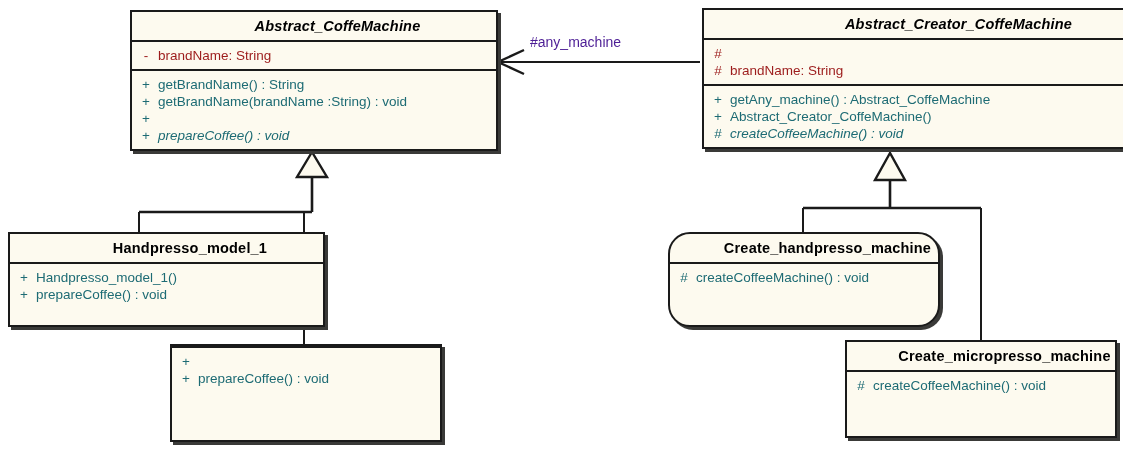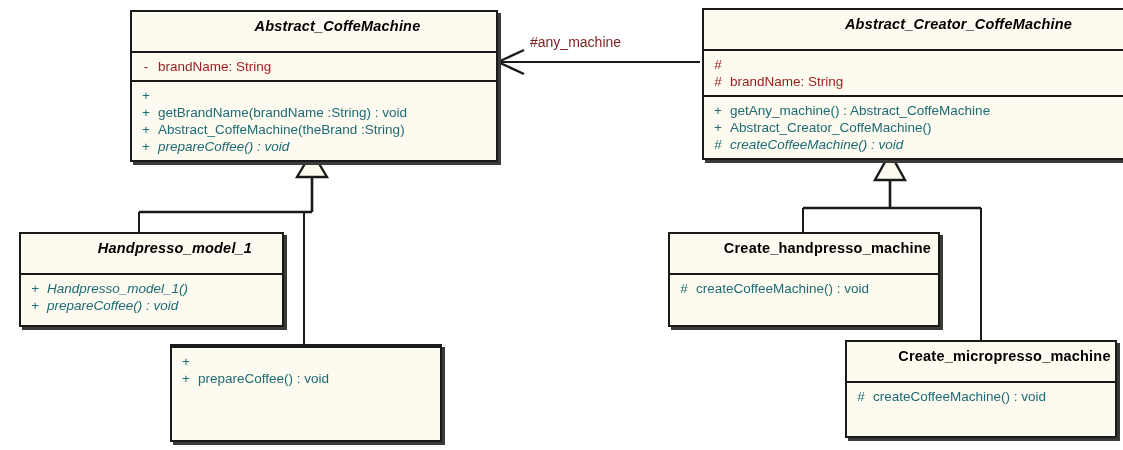--- a/index.html
+++ b/index.html
@@ -26,21 +26,21 @@
     background: #fdfaef;
     border: 2px solid #1a1a1a;
     box-shadow: 3px 3px 0 0 #3a3a38;
     z-index: 5;
   }
   .uml-title {
     text-align: center;
     font-size: 14.5px;
     font-weight: bold;
     color: #000000;
-    padding: 6px 4px 17px 4px;
+    padding: 6px 4px 6px 4px;
     letter-spacing: 0.2px;
     white-space: nowrap;
     margin-left: 47px;
   }
   .uml-title.abstract {
     font-style: italic;
   }
   .uml-compartment {
     border-top: 2px solid #1a1a1a;
     padding: 5px 2px 5px 2px;
@@ -60,21 +60,21 @@
     font-size: 13.5px;
   }
   .uml-attr .uml-vis,
   .uml-attr .uml-text { color: #9c1b1b; }
   .uml-meth .uml-vis,
   .uml-meth .uml-text { color: #1d6b74; }
   .uml-text.italic { font-style: italic; }
   .assoc-label {
     position: absolute;
     font-size: 14px;
-    color: #7f1d1d;
+    color: #4c1d95;
     white-space: nowrap;
     z-index: 4;
   }
   svg.overlay {
     position: absolute;
     left: 0; top: 0;
     width: 1123px; height: 450px;
     overflow: visible;
     pointer-events: none;
     z-index: 3;
@@ -120,28 +120,28 @@
     <div class="uml-title abstract">Abstract_CoffeMachine</div>
     <div class="uml-compartment">
       <div class="uml-row uml-attr">
         <span class="uml-vis">-</span>
         <span class="uml-text">brandName:  String</span>
       </div>
     </div>
     <div class="uml-compartment">
       <div class="uml-row uml-meth">
         <span class="uml-vis">+</span>
+        <span class="uml-text">getBrandName() : String</span>
       </div>
       <div class="uml-row uml-meth">
         <span class="uml-vis">+</span>
         <span class="uml-text">getBrandName(brandName :String) : void</span>
       </div>
       <div class="uml-row uml-meth">
         <span class="uml-vis">+</span>
-        <span class="uml-text">Abstract_CoffeMachine(theBrand :String)</span>
       </div>
       <div class="uml-row uml-meth">
         <span class="uml-vis">+</span>
         <span class="uml-text italic">prepareCoffee() : void</span>
       </div>
     </div>
   </div>
 
   <div class="uml-class" style="left:702px; top:8px; width:466px;">
     <div class="uml-title abstract">Abstract_Creator_CoffeMachine</div>
@@ -163,21 +163,21 @@
         <span class="uml-vis">+</span>
         <span class="uml-text">Abstract_Creator_CoffeMachine()</span>
       </div>
       <div class="uml-row uml-meth">
         <span class="uml-vis">#</span>
         <span class="uml-text italic">createCoffeeMachine() : void</span>
       </div>
     </div>
   </div>
 
-  <div class="uml-class" style="left:19px; top:232px; width:265px; height:95px;font-style:italic;">
+  <div class="uml-class" style="left:8px; top:232px; width:317px; height:95px;">
     <div class="uml-title">Handpresso_model_1</div>
     <div class="uml-compartment" style="height:62px;">
       <div class="uml-row uml-meth">
         <span class="uml-vis">+</span>
         <span class="uml-text">Handpresso_model_1()</span>
       </div>
       <div class="uml-row uml-meth">
         <span class="uml-vis">+</span>
         <span class="uml-text">prepareCoffee() : void</span>
       </div>
@@ -189,21 +189,21 @@
       <div class="uml-row uml-meth">
         <span class="uml-vis">+</span>
       </div>
       <div class="uml-row uml-meth">
         <span class="uml-vis">+</span>
         <span class="uml-text">prepareCoffee() : void</span>
       </div>
     </div>
   </div>
 
-  <div class="uml-class" style="left:668px; top:232px; width:272px; height:95px;">
+  <div class="uml-class" style="left:668px; top:232px; width:272px; height:95px;border-radius:22px;">
     <div class="uml-title">Create_handpresso_machine</div>
     <div class="uml-compartment" style="height:62px;">
       <div class="uml-row uml-meth">
         <span class="uml-vis">#</span>
         <span class="uml-text">createCoffeeMachine() : void</span>
       </div>
     </div>
   </div>
 
   <div class="uml-class" style="left:845px; top:340px; width:272px; height:98px;">

